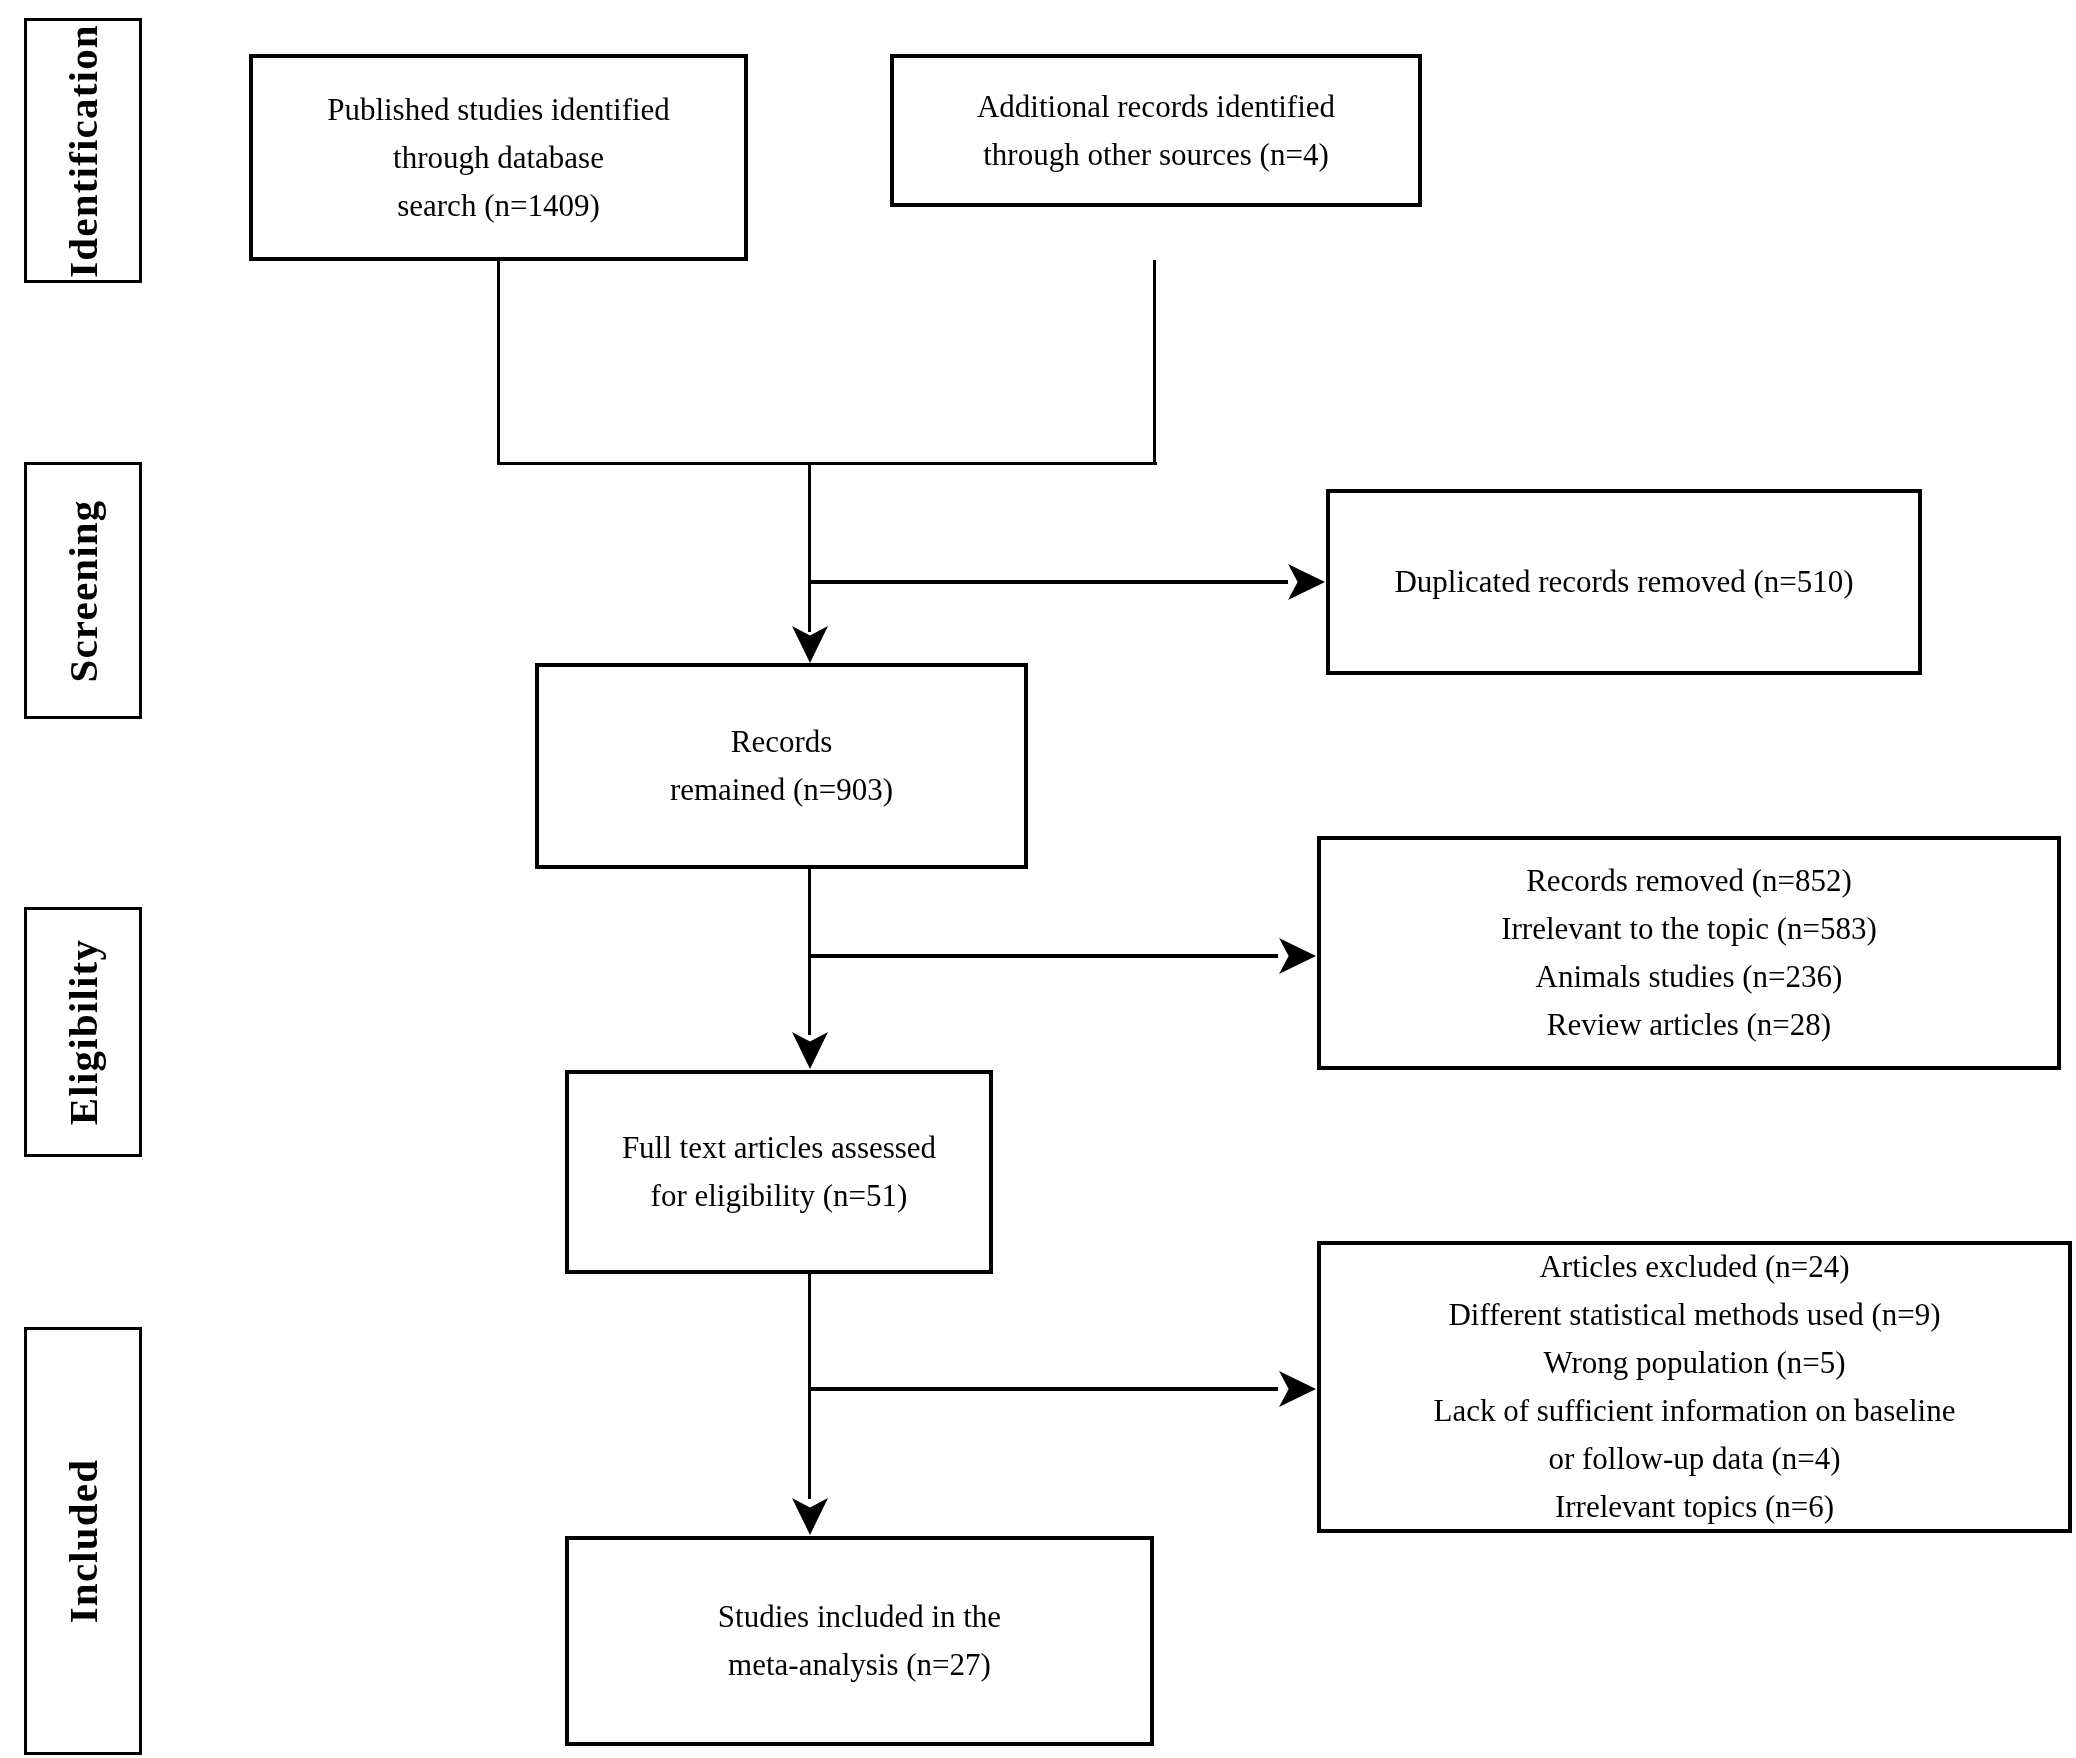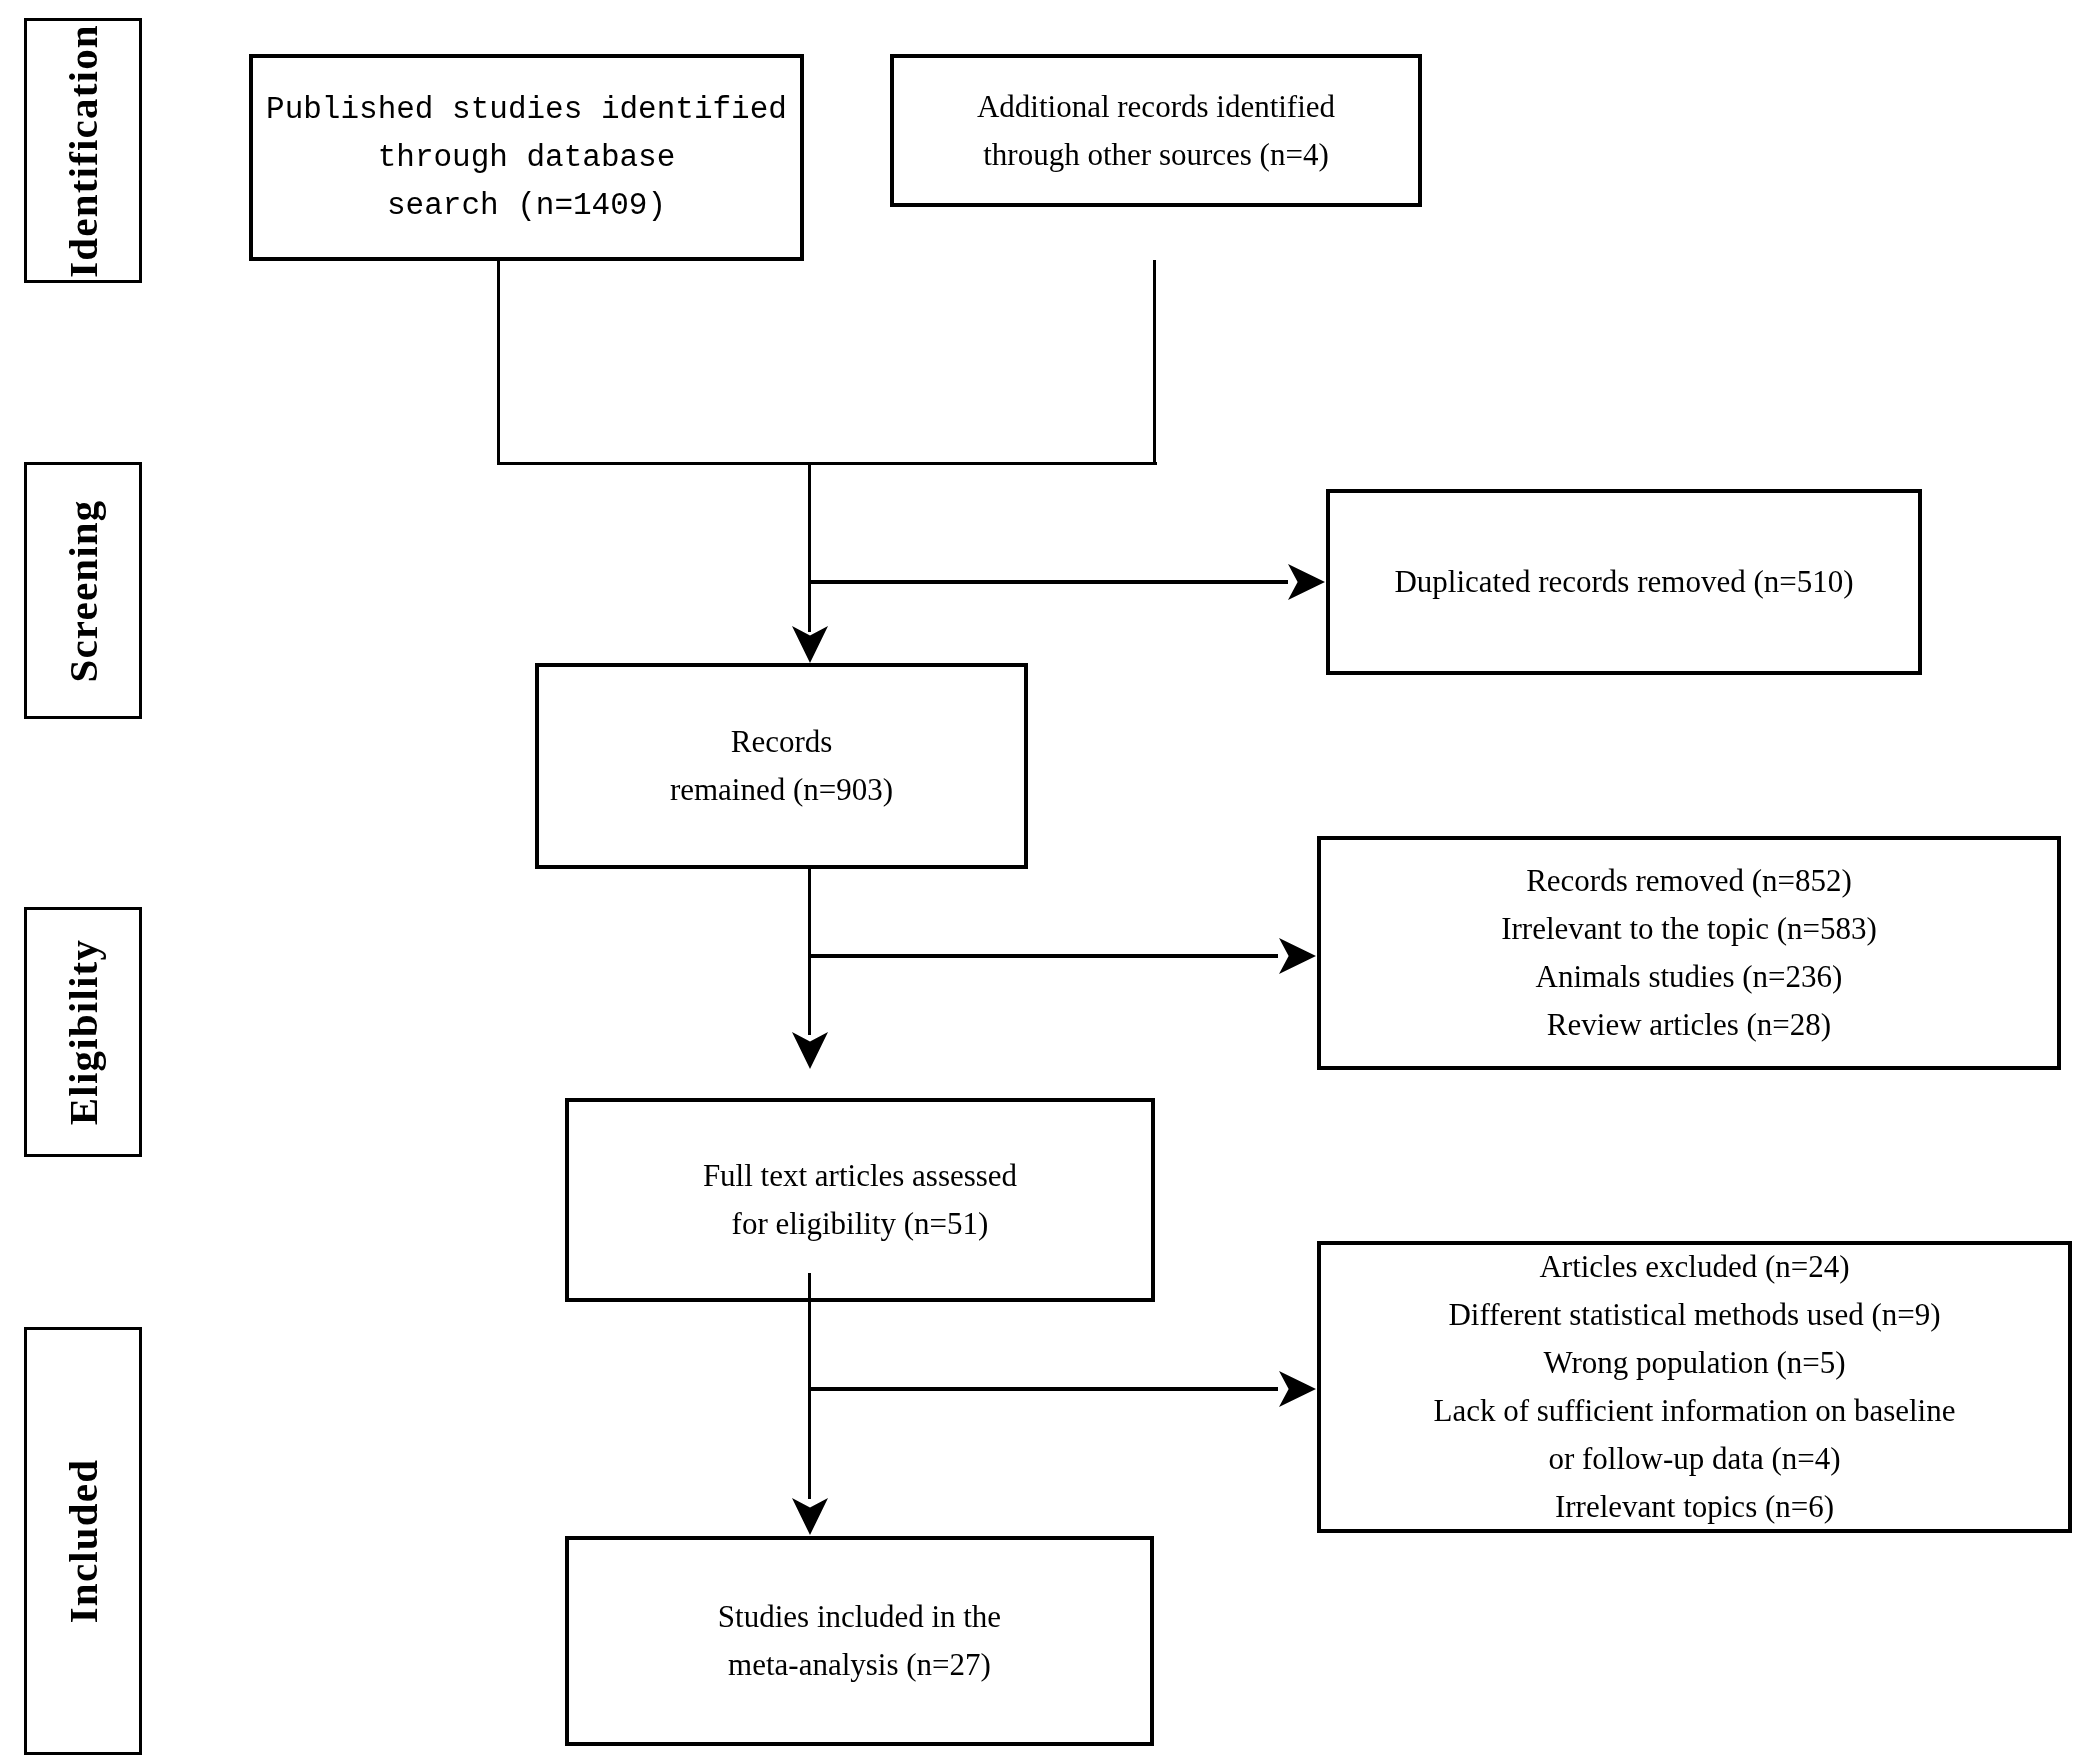--- a/index.html
+++ b/index.html
@@ -99,21 +99,21 @@
   <div class="stagebox" style="top:462px;height:257px;">
     <span class="rlabel">Screening</span>
   </div>
   <div class="stagebox" style="top:907px;height:250px;">
     <span class="rlabel">Eligibility</span>
   </div>
   <div class="stagebox" style="top:1327px;height:428px;">
     <span class="rlabel">Included</span>
   </div>
 
-  <div class="flowbox" style="left:249px;top:54px;width:555px;height:207px;font-family:Liberation Mono, monospace;">
+  <div class="flowbox" style="left:249px;top:54px;width:499px;height:207px;">
     <div class="tline">Published studies identified</div>
     <div class="tline">through database</div>
     <div class="tline">search  (n=1409)</div>
   </div>
   <div class="flowbox" style="left:890px;top:54px;width:532px;height:153px;">
     <div class="tline">Additional records identified</div>
     <div class="tline">through other sources  (n=4)</div>
   </div>
 
   <div class="flowbox" style="left:1326px;top:489px;width:596px;height:186px;">
@@ -131,21 +131,21 @@
     <div class="tline">Wrong population  (n=5)</div>
     <div class="tline">Lack of sufficient information on baseline</div>
     <div class="tline">or follow-up data  (n=4)</div>
     <div class="tline">Irrelevant topics  (n=6)</div>
   </div>
 
   <div class="flowbox" style="left:535px;top:663px;width:493px;height:206px;">
     <div class="tline">Records</div>
     <div class="tline">remained  (n=903)</div>
   </div>
-  <div class="flowbox" style="left:565px;top:1098px;width:590px;height:204px;justify-content:center;">
+  <div class="flowbox" style="left:565px;top:1070px;width:428px;height:204px;justify-content:center;">
     <div class="tline">Full text articles assessed</div>
     <div class="tline">for eligibility  (n=51)</div>
   </div>
   <div class="flowbox" style="left:565px;top:1536px;width:589px;height:210px;">
     <div class="tline">Studies included in the</div>
     <div class="tline">meta-analysis  (n=27)</div>
   </div>
 
   <div class="vline" style="left:497px;top:260px;height:204px;"></div>
   <div class="vline" style="left:1153px;top:260px;height:204px;"></div>

